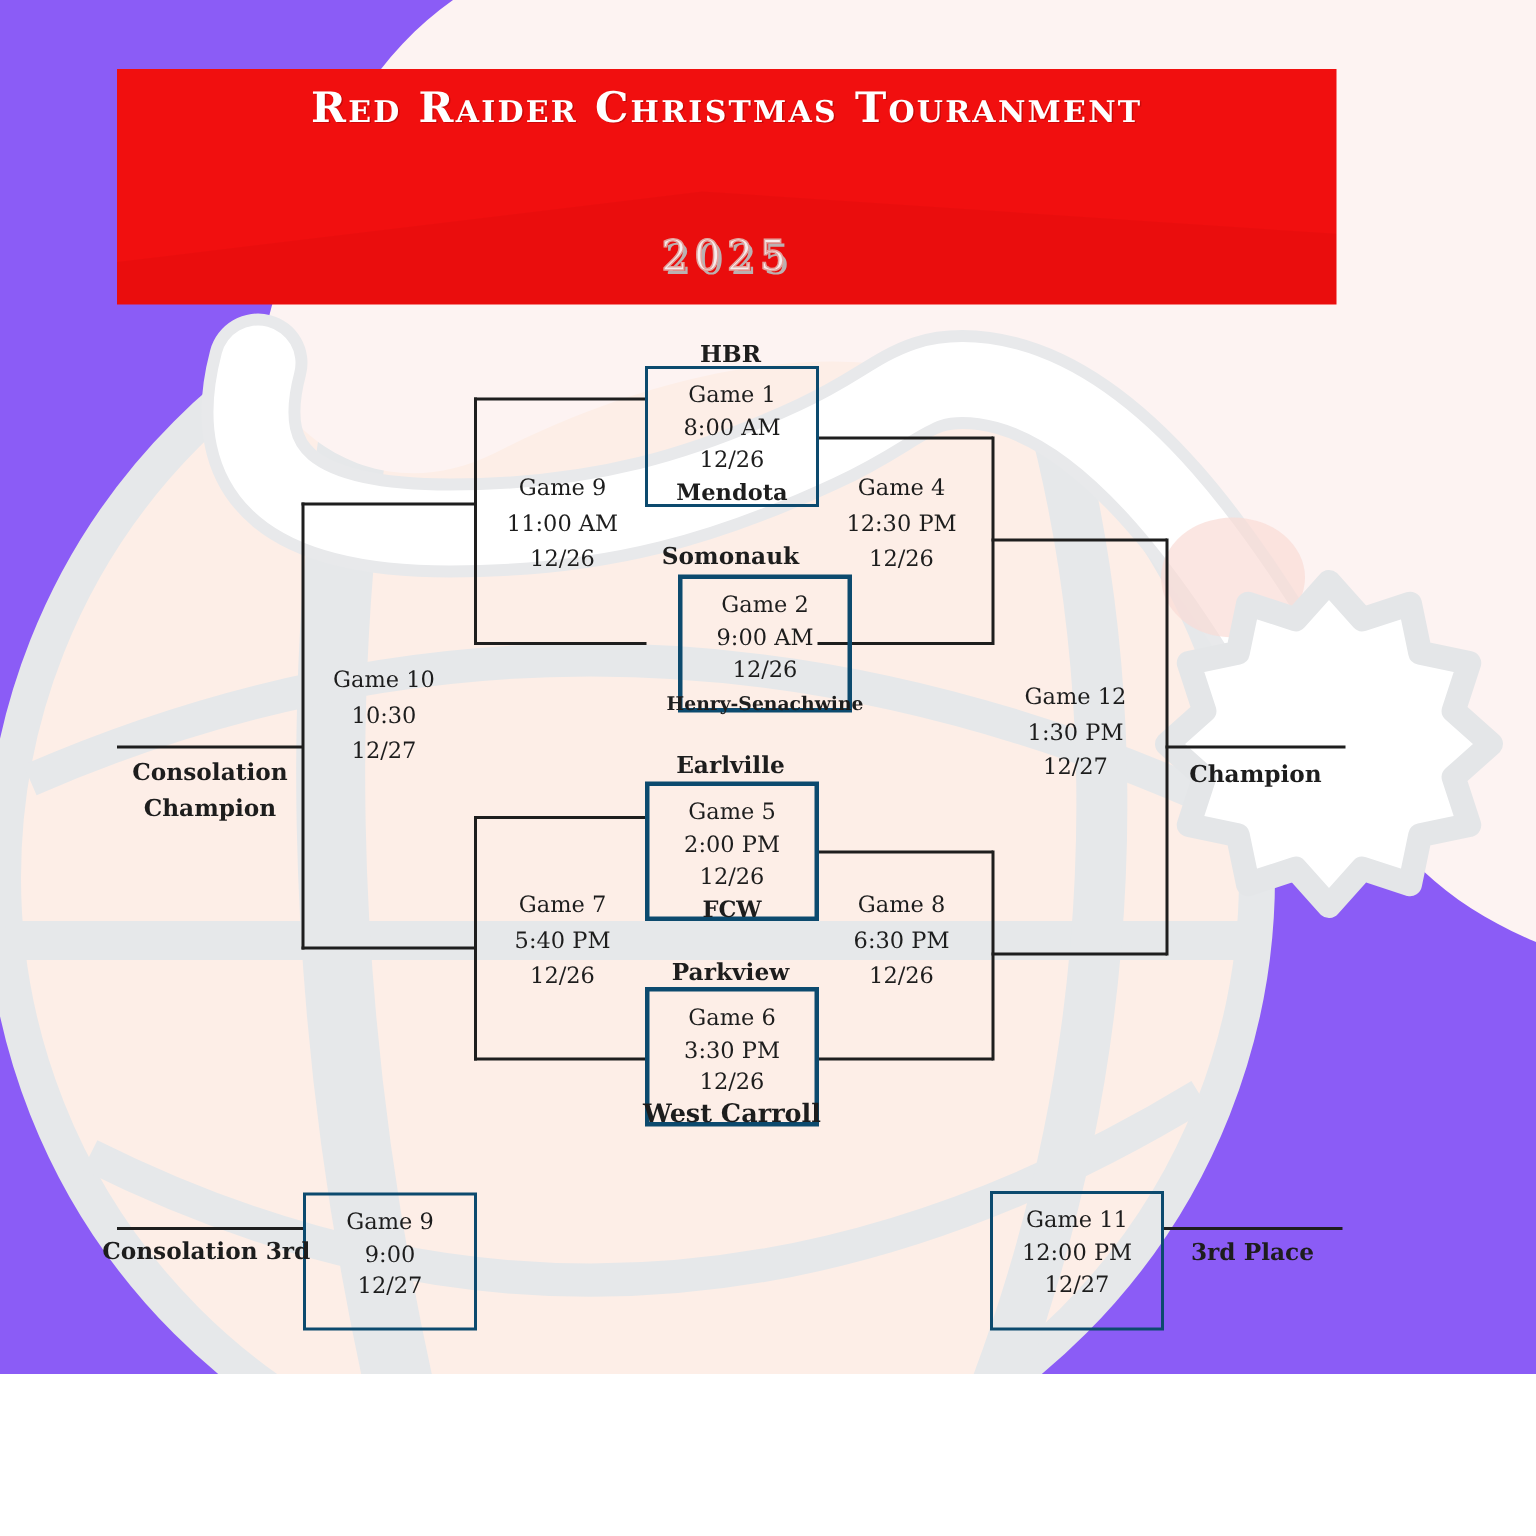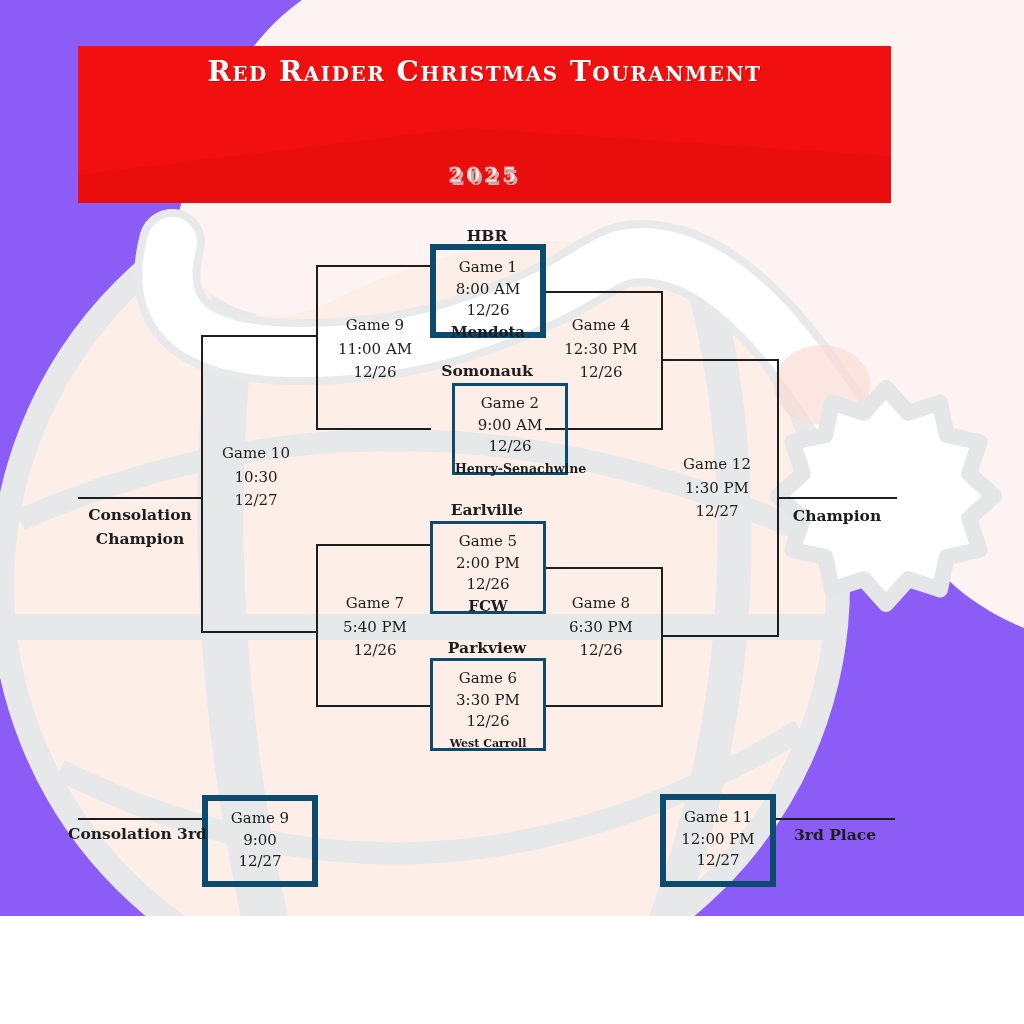--- a/index.html
+++ b/index.html
@@ -8,36 +8,36 @@
   .wm{position:absolute;left:0;top:0;width:1024px;height:1024px;}
 
   
   .banner{position:absolute;left:78px;top:46px;width:813px;height:157px;background:#f10f0f;
           display:flex;flex-direction:column;justify-content:space-between;align-items:center;
           padding:10px 0 16px 0;box-sizing:border-box;}
   .banner::after{content:"";position:absolute;inset:0;pointer-events:none;
           background:rgba(140,0,0,0.07);clip-path:polygon(0 82%,48% 52%,100% 70%,100% 100%,0 100%);}
   .banner-line{font-variant:small-caps;font-weight:bold;color:#ffffff;font-size:28px;
           letter-spacing:1.5px;line-height:32px;text-shadow:1px 1px 0 rgba(120,0,0,.35);}
-  .banner-year{font-weight:bold;font-size:20px;letter-spacing:4px;color:#ffffff;
+  .banner-year{font-weight:normal;font-size:28px;letter-spacing:4px;color:#ffffff;
           -webkit-text-stroke:1px #eab0aa;text-shadow:2.5px 2.5px 0 #bfbfbf;}
 
   
   .hl,.vl{position:absolute;background:#1e1e1e;}
   .hl{height:2px;} .vl{width:2px;}
 
   
-  .gamebox{position:absolute;border:6px solid #0c4a6e;box-sizing:border-box;
-           display:flex;flex-direction:column;text-align:center;
+  .gamebox{position:absolute;border:2px solid #0c4a6e;box-sizing:border-box;
+           display:flex;flex-direction:column;align-items:center;text-align:center;
            padding-top:7px;background:transparent;}
   .gamebox.thick{border-width:3px;}
   .gamebox .row{font-size:15px;line-height:21.5px;white-space:nowrap;}
   .team{font-weight:bold;}
   .team.small{font-size:12.5px;}
-  .team.mid{font-size:11px;}
+  .team.mid{font-size:17px;}
 
   
   .opengame{position:absolute;width:130px;text-align:center;}
   .opengame .row{font-size:15px;line-height:23.5px;white-space:nowrap;}
 
   
   .boxlabel{position:absolute;width:180px;text-align:center;font-weight:bold;font-size:15.5px;
             white-space:nowrap;}
 
   

